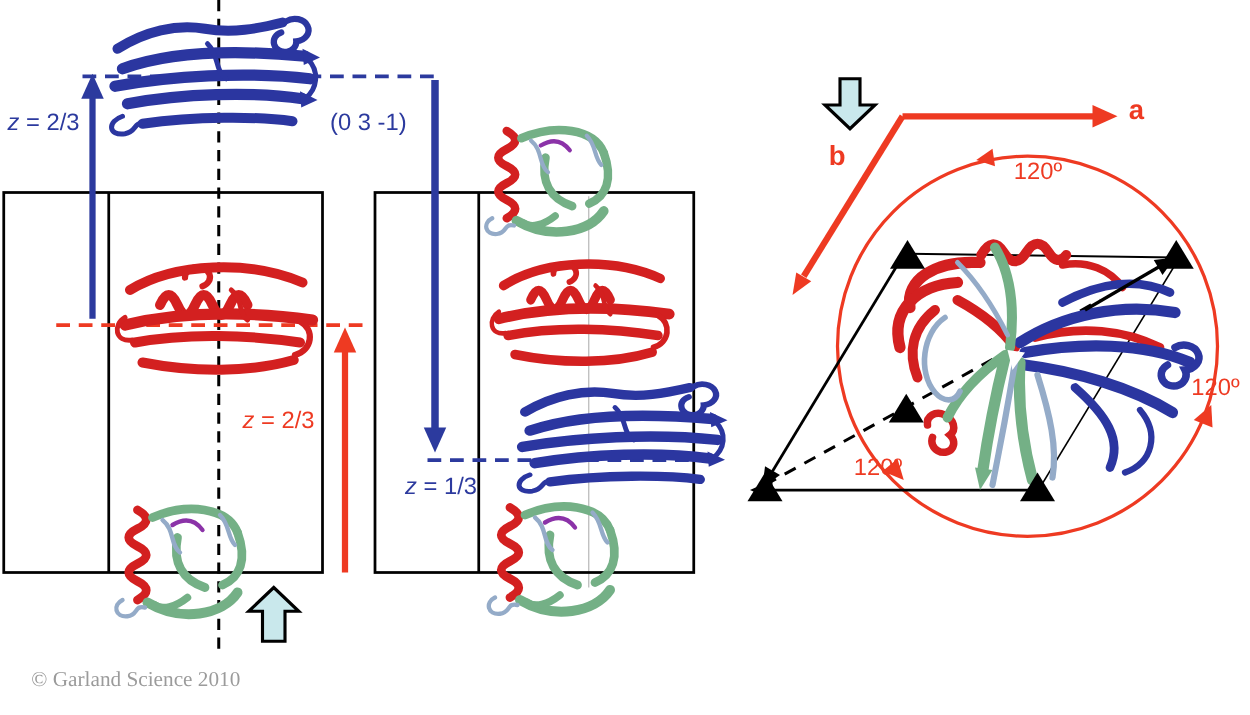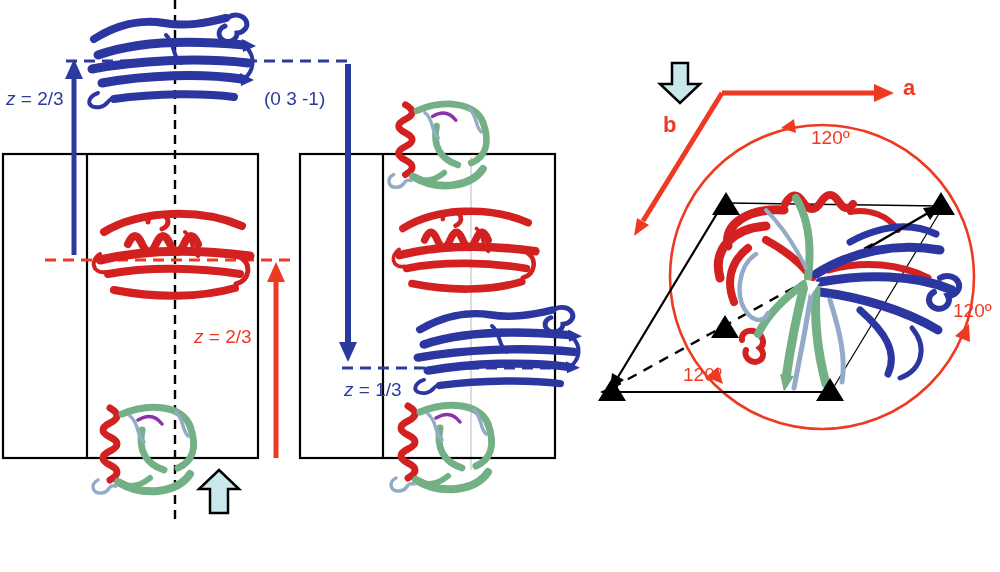--- a/index.html
+++ b/index.html
@@ -209,28 +209,29 @@
 <div class="lbl c-blue" style="left:6px;top:89px;">
   <span class="ital">z</span><span> = 2/3</span>
 </div>
 
 <div class="lbl c-blue" style="left:264px;top:89px;">(0 3 -1)</div>
 
 <div class="lbl c-red" style="left:194px;top:327px;">
   <span class="ital">z</span><span> = 2/3</span>
 </div>
 
-<div class="lbl c-blue" style="left:344px;top:380px;">
+<div class="lbl c-blue" style="left:324px;top:380px;">
   <span class="ital">z</span><span> = 1/3</span>
 </div>
 
 <div class="lbl c-red axis-lbl" style="left:903px;top:76px;">a</div>
 
 <div class="lbl c-red axis-lbl" style="left:663px;top:113px;">b</div>
 
 <div class="lbl c-red" style="left:811px;top:128px;">120º</div>
 
 <div class="lbl c-red" style="left:953px;top:301px;">120º</div>
 
 <div class="lbl c-red" style="left:683px;top:365px;">120º</div>
 
+<div class="copyright" style="left:25px;top:534px;">© Garland Science 2010</div>
 
 </div>
 
 </body></html>

